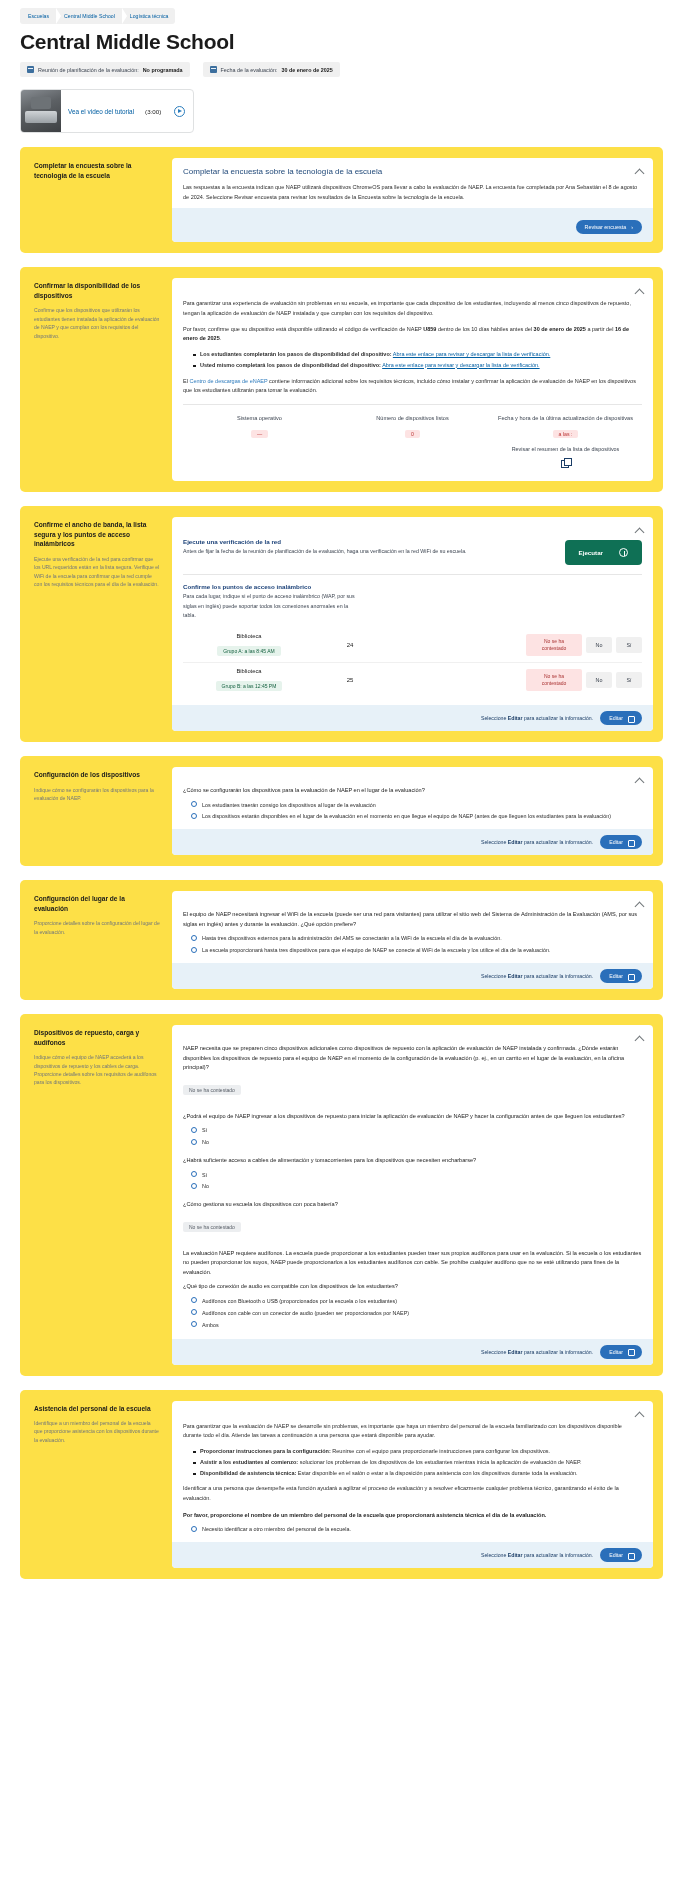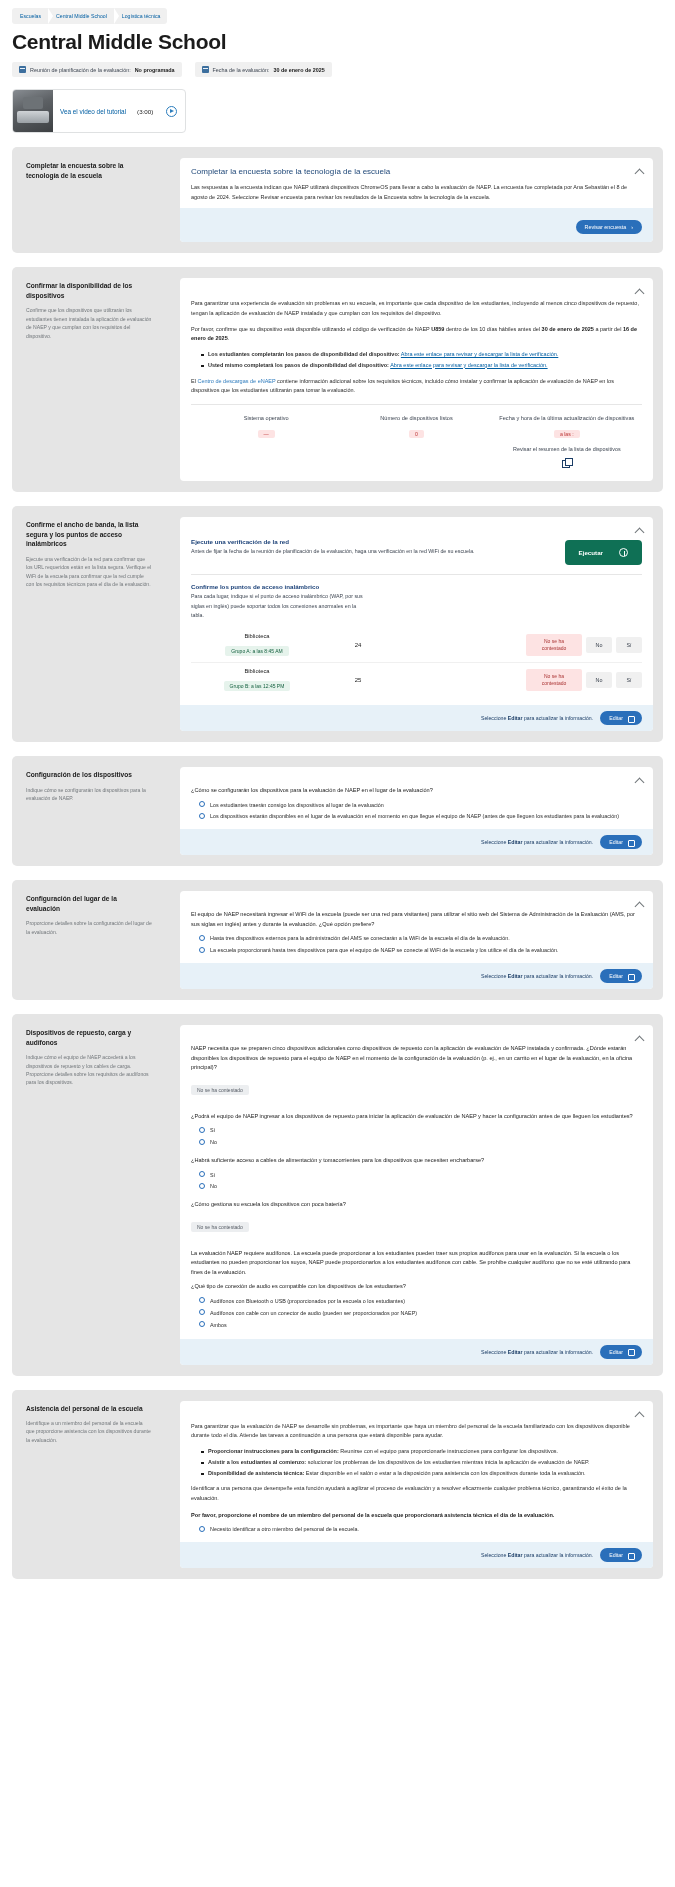--- a/index.html
+++ b/index.html
@@ -4,21 +4,21 @@
 <style>
   * { box-sizing: border-box; }
   html, body { margin:0; padding:0; }
   body {
     width: 675px;
     background: #ffffff;
     font-family: "Liberation Sans", sans-serif;
     color: #1b1b1b;
     -webkit-font-smoothing: antialiased;
   }
-  .page { width: 675px; padding: 0 0 20px 0; }
+  .page { width: 675px; padding: 0 0 20px 8px; }
 
   
   .breadcrumb {
     display: flex; align-items: center;
     margin: 8px 12px 0 12px;
     background: #f0f0f0;
     border-radius: 3px;
     height: 16px;
     width: fit-content;
     overflow: hidden;
@@ -107,26 +107,26 @@
     margin-left:auto;flex:0 0 auto;
   }
   .play-circle::after{
     content:"";width:0;height:0;border-left:4px solid #2b7dbd;
     border-top:2.5px solid transparent;border-bottom:2.5px solid transparent;
     margin-left:1px;
   }
 
   
   .section {
-    background:#e5e5e5;
+    background:#fde047;
     border-radius:5px;
     margin: 0 12px 14px 12px;
     display:flex;
     padding: 11px 10px;
-    gap: 24px;
+    gap: 8px;
   }
   .sec-left { width: 134px; flex:0 0 134px; padding: 3px 4px 0 4px;}
   .sec-left h2 {
     font-size: 6.6px; font-weight:700; margin:0 0 6px 0; color:#1b1b1b; line-height:1.45;
   }
   .sec-left p { font-size:5.1px; color:#71767a; margin:0; line-height:1.65; }
 
   .sec-right {
     flex:1 1 auto;
     background:#ffffff;

